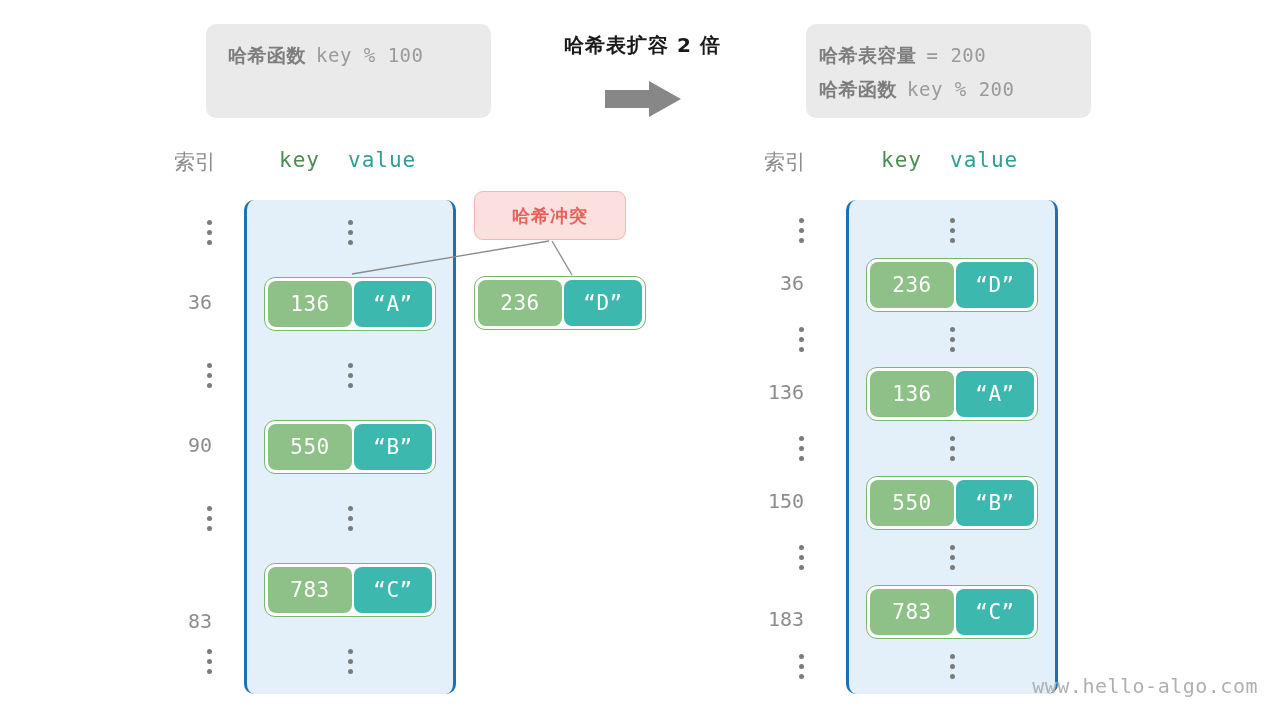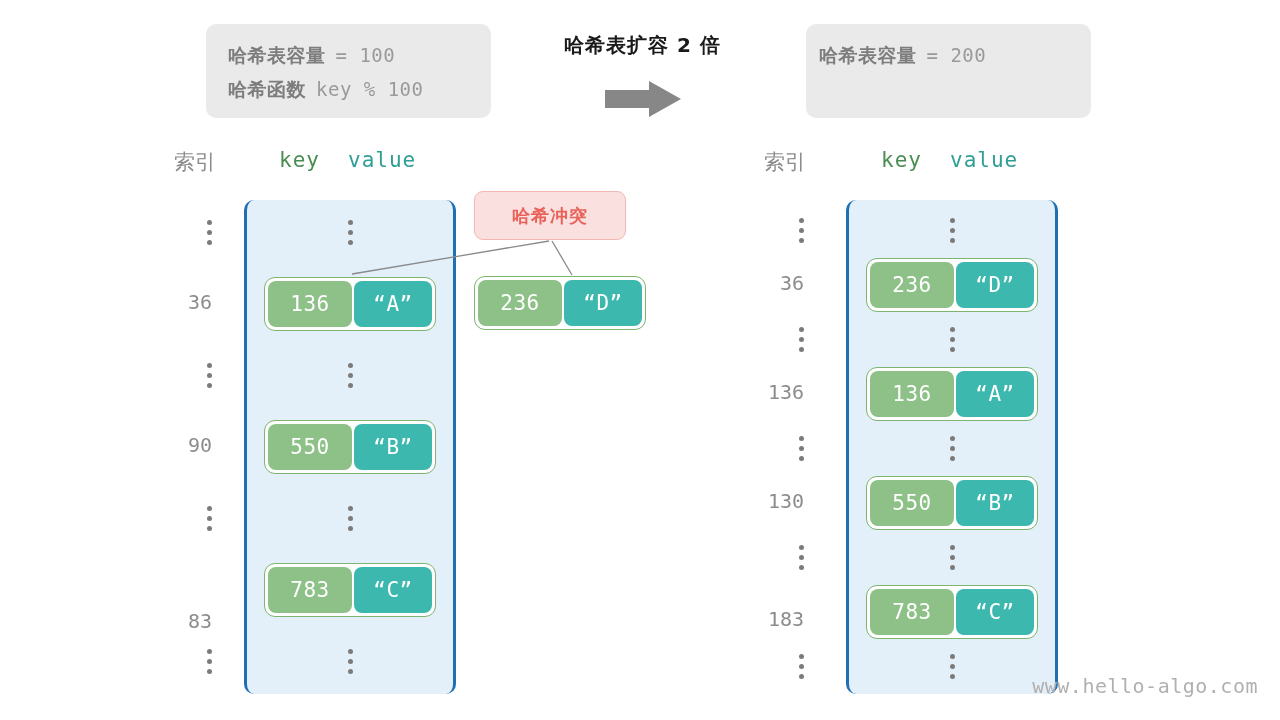--- a/index.html
+++ b/index.html
@@ -217,35 +217,35 @@
     letter-spacing: 0.5px;
   }
 </style>
 </head>
 <body>
 
 <div id="stage">
 
   <div class="info-box" id="info-left">
     <div class="info-line">
-      <span class="info-label">哈希表容量</span><span class="info-expr">= 100</span>
-    </div>
-    <div class="info-line">
       <span class="info-label">哈希函数</span><span class="info-expr">key % 100</span>
     </div>
   </div>
 
   <div id="transform-title">哈希表扩容 2 倍</div>
   <svg id="transform-arrow" viewBox="0 0 76 38">
     <path d="M0 10 L44 10 L44 1 L76 19 L44 37 L44 28 L0 28 Z" fill="#878787"></path>
   </svg>
 
   <div class="info-box" id="info-right">
     <div class="info-line">
       <span class="info-label">哈希表容量</span><span class="info-expr">= 200</span>
+    </div>
+    <div class="info-line">
+      <span class="info-label">哈希函数</span><span class="info-expr">key % 200</span>
     </div>
   </div>
 
   <div class="col-headers" style="left:0;top:148px;width:640px;">
     <span class="hdr-index" style="left:174px;top:0;">索引</span>
     <span class="hdr-key" style="left:279px;top:0;">key</span>
     <span class="hdr-value" style="left:348px;top:0;">value</span>
   </div>
 
   <div class="col-headers" style="left:640px;top:148px;width:640px;">
@@ -386,21 +386,21 @@
           <i></i>
         </div>
       </div>
       <div class="row" style="position: absolute; left: 846px; top: 421px; width: 212px; height: 54px;">
         <div class="vdots">
           <i></i>
           <i></i>
           <i></i>
         </div>
       </div>
-      <div class="idx-label" style="left: 742px; width: 62px; top: 488.5px;">130</div>
+      <div class="idx-label" style="left: 742px; width: 62px; top: 488.5px;">150</div>
       <div class="row" style="position: absolute; left: 846px; top: 475.5px; width: 212px; height: 54px;">
         <div class="kv" style="width: 172px; height: 54px;">
           <div class="k" style="width: 86px; height: 100%;">550</div>
           <div class="v" style="width: 80px; height: 100%;">“B”</div>
         </div>
       </div>
       <div class="idx-label" style="left: 742px; width: 62px; top: 543px; display: flex; justify-content: flex-end; align-items: center; height: 28px;">
         <div class="vdots">
           <i></i>
           <i></i>

